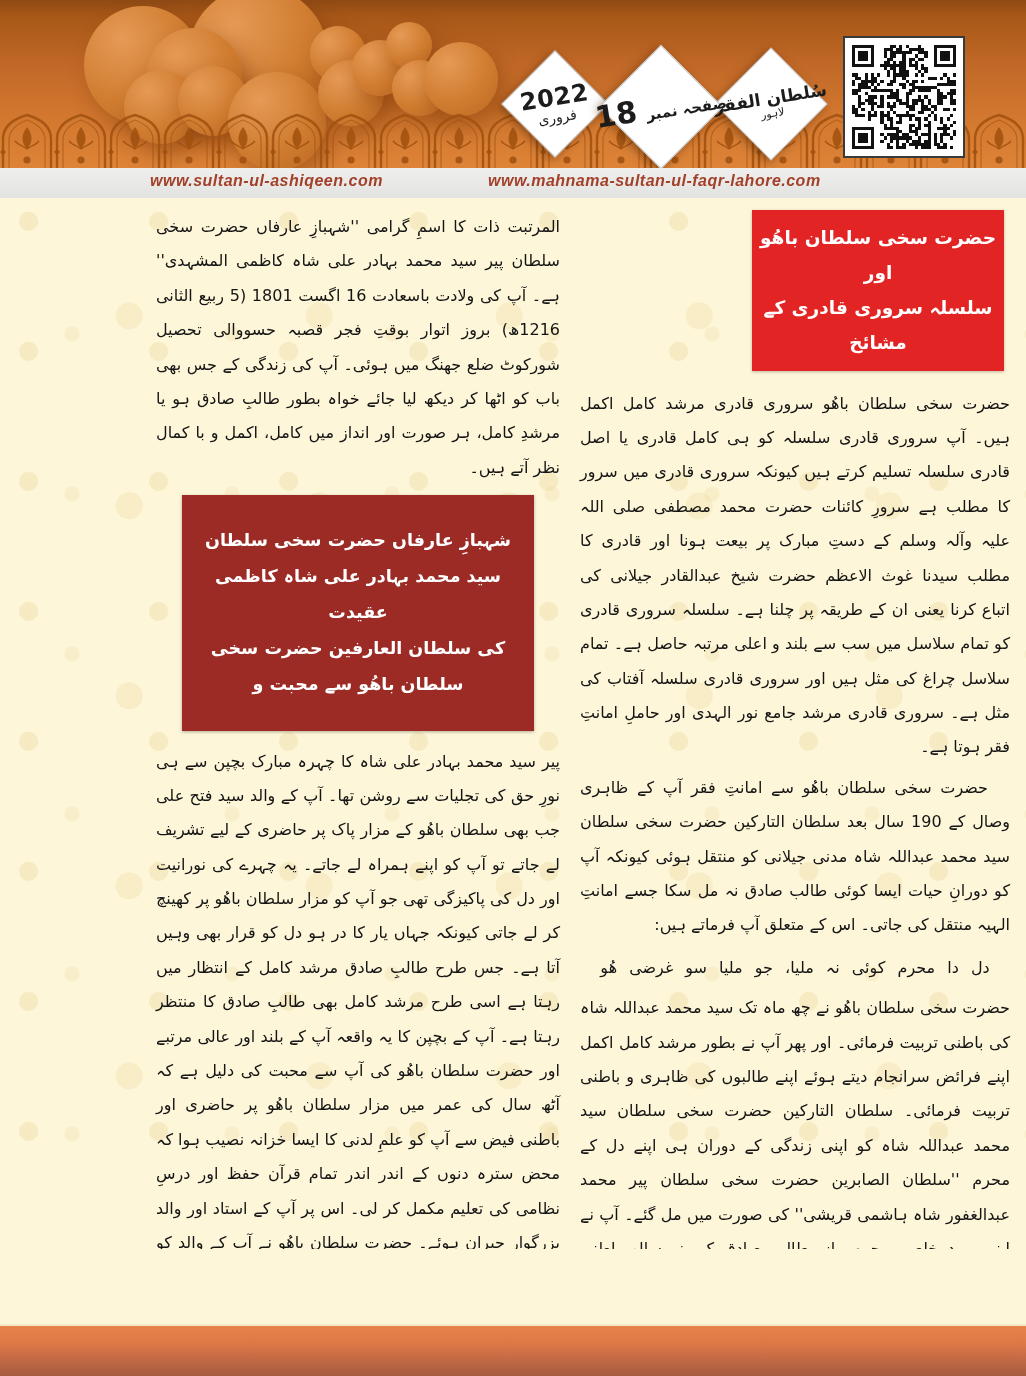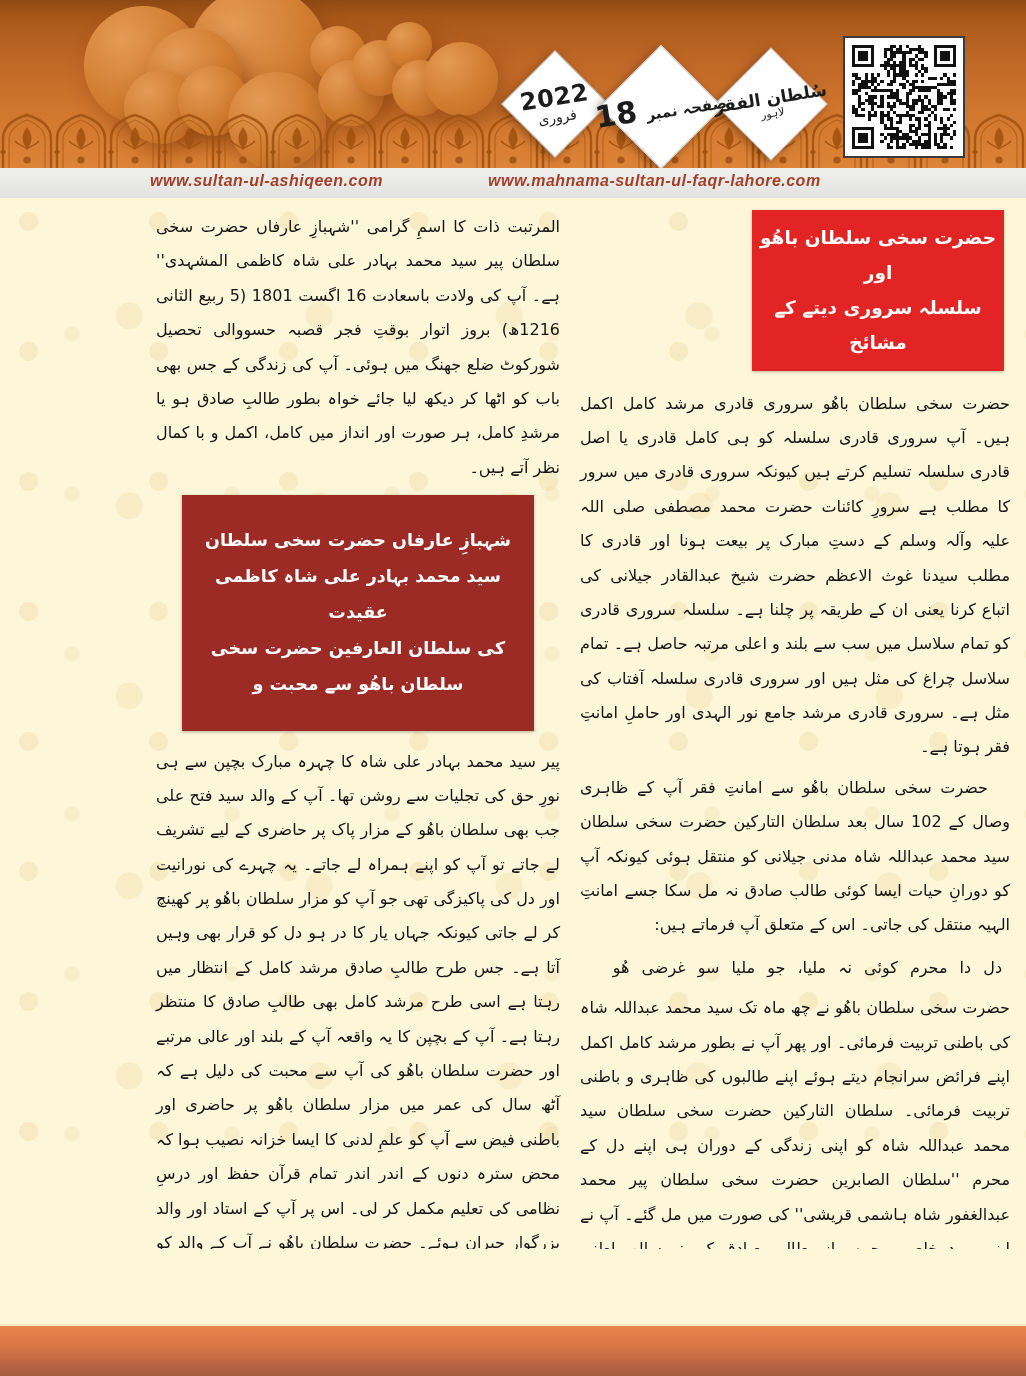--- a/index.html
+++ b/index.html
@@ -77,21 +77,21 @@
     background:#e32424; color:#fff; text-align:center;
     padding:10px 6px; font-size:18.5px; font-weight:bold; line-height:1.9;
     box-shadow:0 1px 3px rgba(0,0,0,.25);
   }
   .maroon-box {
     width:352px; margin:10px auto 14px auto;
     background:#9c2b26; color:#fff; text-align:center;
     padding:28px 10px; font-size:17.5px; font-weight:bold; line-height:2.05;
     box-shadow:0 1px 3px rgba(0,0,0,.3);
   }
-  .verse { text-align:right; word-spacing:7px; padding:2px 8px 6px 8px; }
+  .verse { text-align:center; word-spacing:7px; padding:2px 8px 6px 8px; }
 
   
   .footer {
     position:absolute; bottom:0; left:0; width:1026px; height:52px;
     background:linear-gradient(180deg,#e8834c 0%,#dd7847 35%,#c06844 70%,#a55b40 100%);
     border-top:2px solid #f6e9c3;
   }
 </style>
 </head>
 <body>
@@ -593,24 +593,24 @@
   <div class="urlbar">
     <span class="url url-left">www.sultan-ul-ashiqeen.com</span>
     <span class="url url-right">www.mahnama-sultan-ul-faqr-lahore.com</span>
   </div>
 
   <div class="content">
 
     <div class="col col-right">
       <div class="red-box">
         <div>حضرت سخی سلطان باھُو اور</div>
-        <div>سلسلہ سروری دیتے کے مشائخ</div>
+        <div>سلسلہ سروری قادری کے مشائخ</div>
       </div>
       <p>حضرت سخی سلطان باھُو سروری قادری مرشد کامل اکمل ہیں۔ آپ سروری قادری سلسلہ کو ہی کامل قادری یا اصل قادری سلسلہ تسلیم کرتے ہیں کیونکہ سروری قادری میں سرور کا مطلب ہے سرورِ کائنات حضرت محمد مصطفی صلی اللہ علیہ وآلہ وسلم کے دستِ مبارک پر بیعت ہونا اور قادری کا مطلب سیدنا غوث الاعظم حضرت شیخ عبدالقادر جیلانی کی اتباع کرنا یعنی ان کے طریقہ پر چلنا ہے۔ سلسلہ سروری قادری کو تمام سلاسل میں سب سے بلند و اعلی مرتبہ حاصل ہے۔ تمام سلاسل چراغ کی مثل ہیں اور سروری قادری سلسلہ آفتاب کی مثل ہے۔ سروری قادری مرشد جامع نور الہدی اور حاملِ امانتِ فقر ہوتا ہے۔</p>
-      <p class="indent">حضرت سخی سلطان باھُو سے امانتِ فقر آپ کے ظاہری وصال کے 102 سال بعد سلطان التارکین حضرت سخی سلطان سید محمد عبداللہ شاہ مدنی جیلانی کو منتقل ہوئی کیونکہ آپ کو دورانِ حیات ایسا کوئی طالب صادق نہ مل سکا جسے امانتِ الہیہ منتقل کی جاتی۔ اس کے متعلق آپ فرماتے ہیں:</p>
+      <p class="indent">حضرت سخی سلطان باھُو سے امانتِ فقر آپ کے ظاہری وصال کے 190 سال بعد سلطان التارکین حضرت سخی سلطان سید محمد عبداللہ شاہ مدنی جیلانی کو منتقل ہوئی کیونکہ آپ کو دورانِ حیات ایسا کوئی طالب صادق نہ مل سکا جسے امانتِ الہیہ منتقل کی جاتی۔ اس کے متعلق آپ فرماتے ہیں:</p>
       <div class="verse">دل دا محرم کوئی نہ ملیا، جو ملیا سو غرضی ھُو</div>
       <p>حضرت سخی سلطان باھُو نے چھ ماہ تک سید محمد عبداللہ شاہ کی باطنی تربیت فرمائی۔ اور پھر آپ نے بطور مرشد کامل اکمل اپنے فرائض سرانجام دیتے ہوئے اپنے طالبوں کی ظاہری و باطنی تربیت فرمائی۔ سلطان التارکین حضرت سخی سلطان سید محمد عبداللہ شاہ کو اپنی زندگی کے دوران ہی اپنے دل کے محرم ''سلطان الصابرین حضرت سخی سلطان پیر محمد عبدالغفور شاہ ہاشمی قریشی'' کی صورت میں مل گئے۔ آپ نے اپنے مریدِ خاص، محرمِ راز، طالبِ صادق کی نو سالہ باطنی تربیت فرمائی اور پھر اس عالمِ ناسوت سے پردہ فرما لیا۔ اس کے بعد پیر محمد عبدالغفور شاہ ہاشمی قریشی سے جن کو امانتِ فقر کا خزانہ منتقل ہوا اور وہ مرشد کامل اکمل کے مرتبہ پر فائز ہوئے اس بلند و اعلی اور عظیم</p>
     </div>
 
     <div class="col col-left">
       <p>المرتبت ذات کا اسمِ گرامی ''شہبازِ عارفاں حضرت سخی سلطان پیر سید محمد بہادر علی شاہ کاظمی المشہدی'' ہے۔ آپ کی ولادت باسعادت 16 اگست 1801 (5 ربیع الثانی 1216ھ) بروز اتوار بوقتِ فجر قصبہ حسووالی تحصیل شورکوٹ ضلع جھنگ میں ہوئی۔ آپ کی زندگی کے جس بھی باب کو اٹھا کر دیکھ لیا جائے خواہ بطور طالبِ صادق ہو یا مرشدِ کامل، ہر صورت اور انداز میں کامل، اکمل و با کمال نظر آتے ہیں۔</p>
       <div class="maroon-box">
         <div>شہبازِ عارفاں حضرت سخی سلطان سید محمد بہادر علی شاہ کاظمی</div>
         <div>عقیدت</div>
         <div>کی سلطان العارفین حضرت سخی سلطان باھُو سے محبت و</div>

